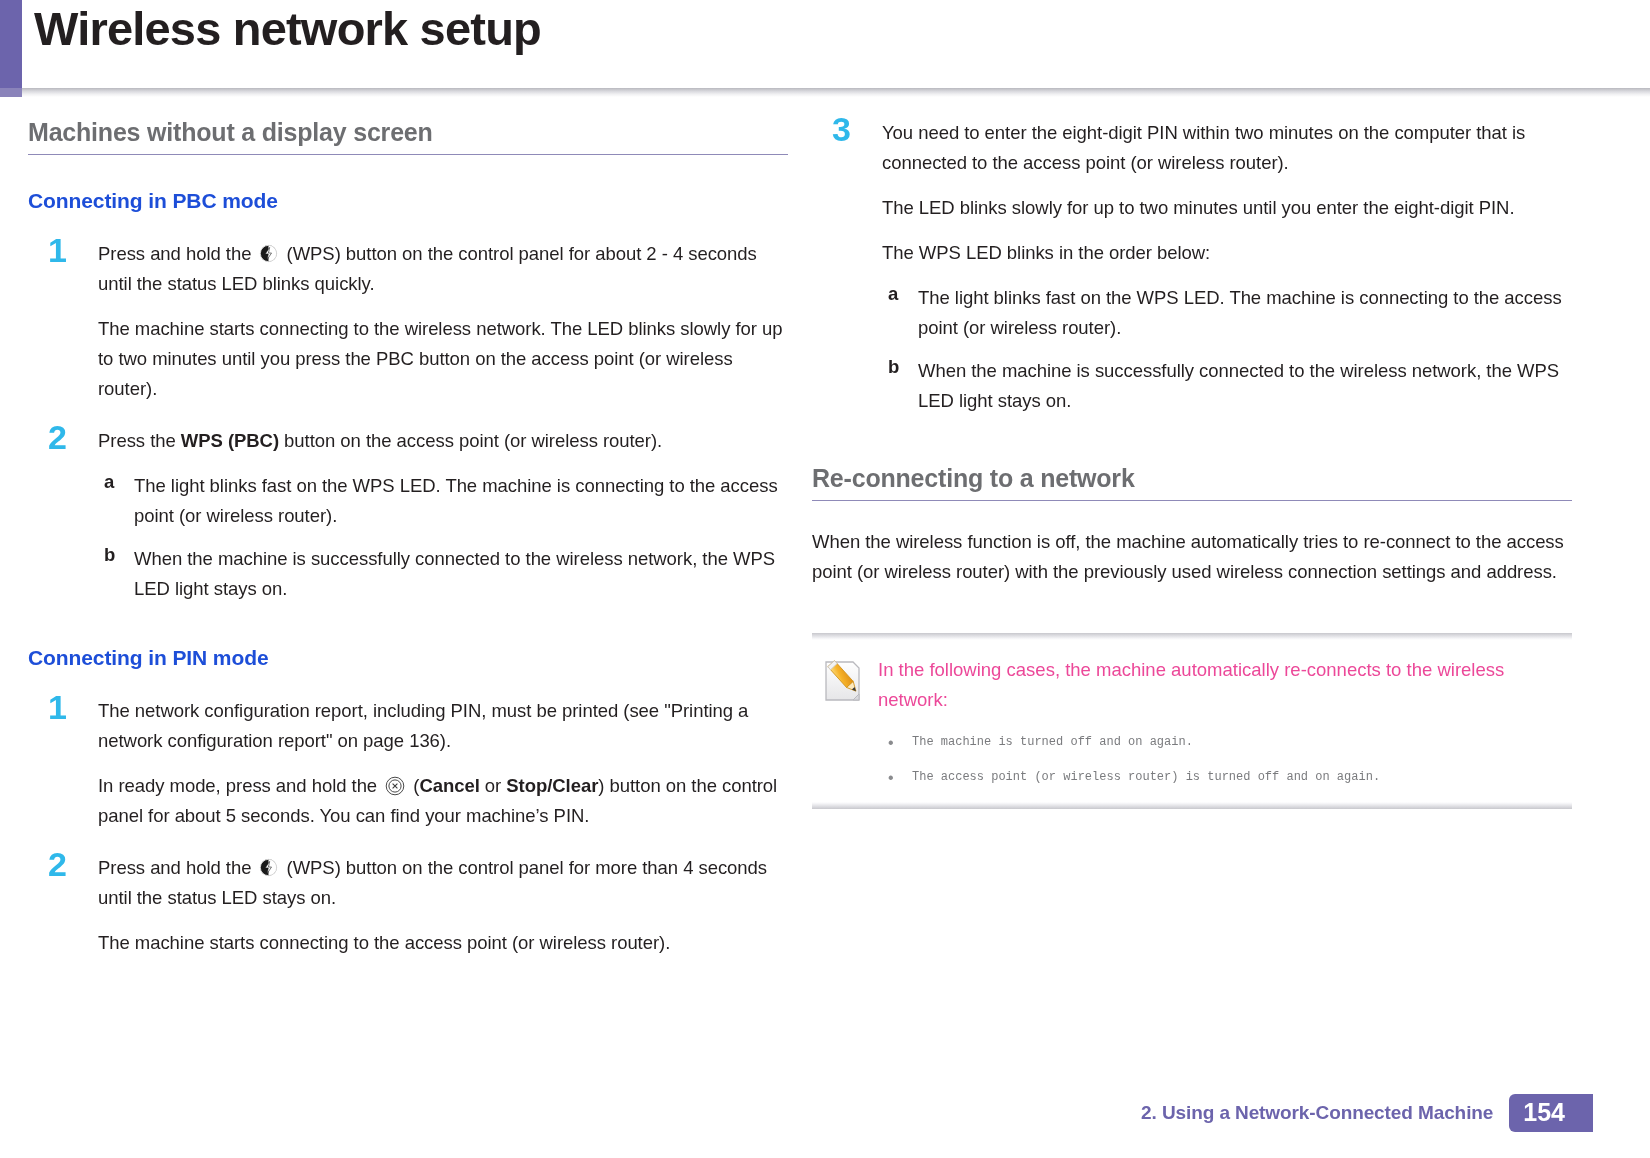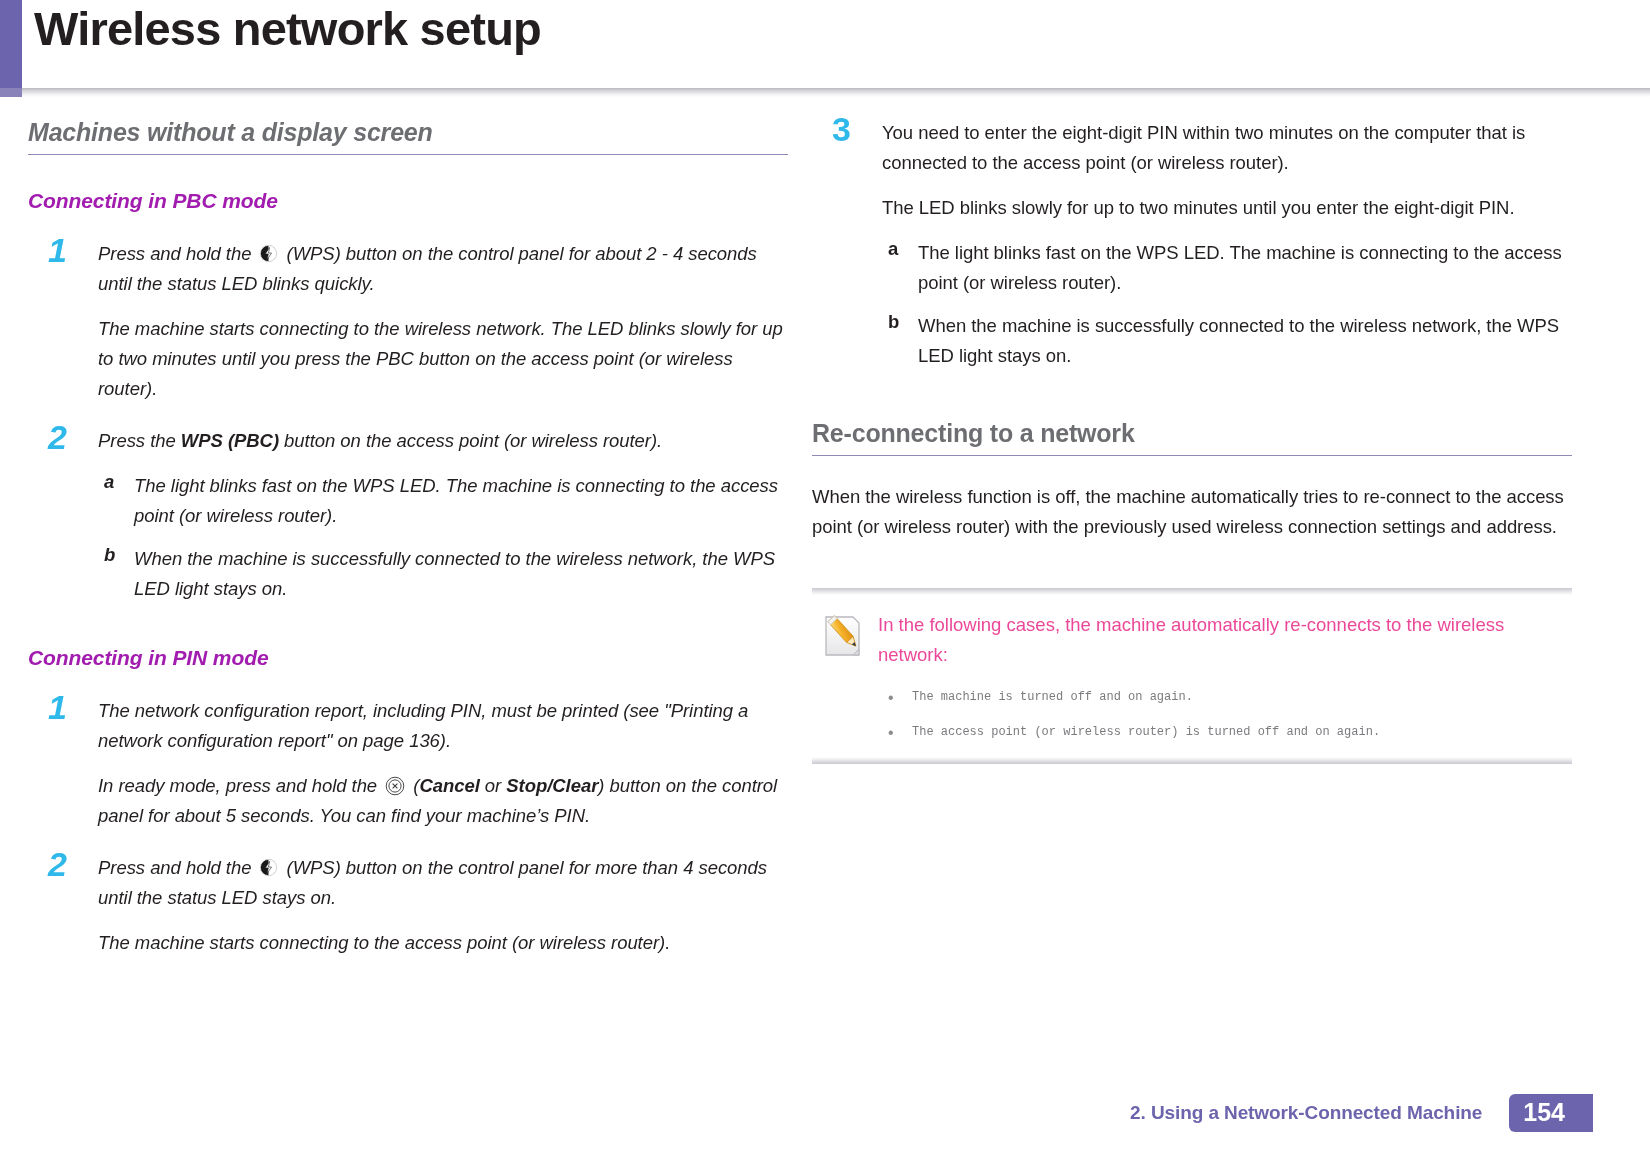--- a/index.html
+++ b/index.html
@@ -46,40 +46,40 @@
     width: 22px; height: 9px;
     background: #8a83ba;
   }
 
   
   .col {
     position: absolute;
     top: 118px;
     width: 760px;
   }
-  .col-left  { left: 28px; font-style: italic;  }
+  .col-left  { left: 28px;  }
   .col-right { left: 812px; }
 
   
   .h2 {
     font-size: 25px;
     font-weight: bold;
     color: #6d6e71;
     letter-spacing: -0.2px;
     margin-bottom: 7px;
   }
   .h2-rule {
     height: 1px;
     background: #8f8ab8;
     margin-bottom: 34px;
   }
   .h3 {
     font-size: 21px;
     font-weight: bold;
-    color: #a21caf;
+    color: #1d4ed8;
     letter-spacing: -0.1px;
     margin-bottom: 26px;
   }
 
   
   .step {
     position: relative;
     padding-left: 70px;
     margin-bottom: 22px;
   }
@@ -182,21 +182,20 @@
     color: #8a8b8e;
   }
 
   
   .footer {
     position: absolute;
     right: 0;
     bottom: 26px;
     display: flex;
     align-items: stretch;
-    gap: 11px;
   }
   .footer-text {
     font-size: 19px;
     font-weight: bold;
     color: #6C64AC;
     letter-spacing: -0.1px;
     padding-right: 16px;
     align-self: center;
     white-space: nowrap;
   }
@@ -276,20 +275,21 @@
 
   </div>
 
   <div class="col col-right">
 
     <div>
         <div class="step">
           <div class="step-num">3</div>
           <div class="para">You need to enter the eight-digit PIN within two minutes on the computer that is connected to the access point (or wireless router).</div>
           <div class="para">The LED blinks slowly for up to two minutes until you enter the eight-digit PIN.</div>
+          <div class="para">The WPS LED blinks in the order below:</div>
           <div class="substep">
             <span class="substep-letter">a</span>
             <div class="para">The light blinks fast on the WPS LED. The machine is connecting to the access point (or wireless router).</div>
           </div>
           <div class="substep">
             <span class="substep-letter">b</span>
             <div class="para">When the machine is successfully connected to the wireless network, the WPS LED light stays on.</div>
           </div>
         </div>
       </div>

